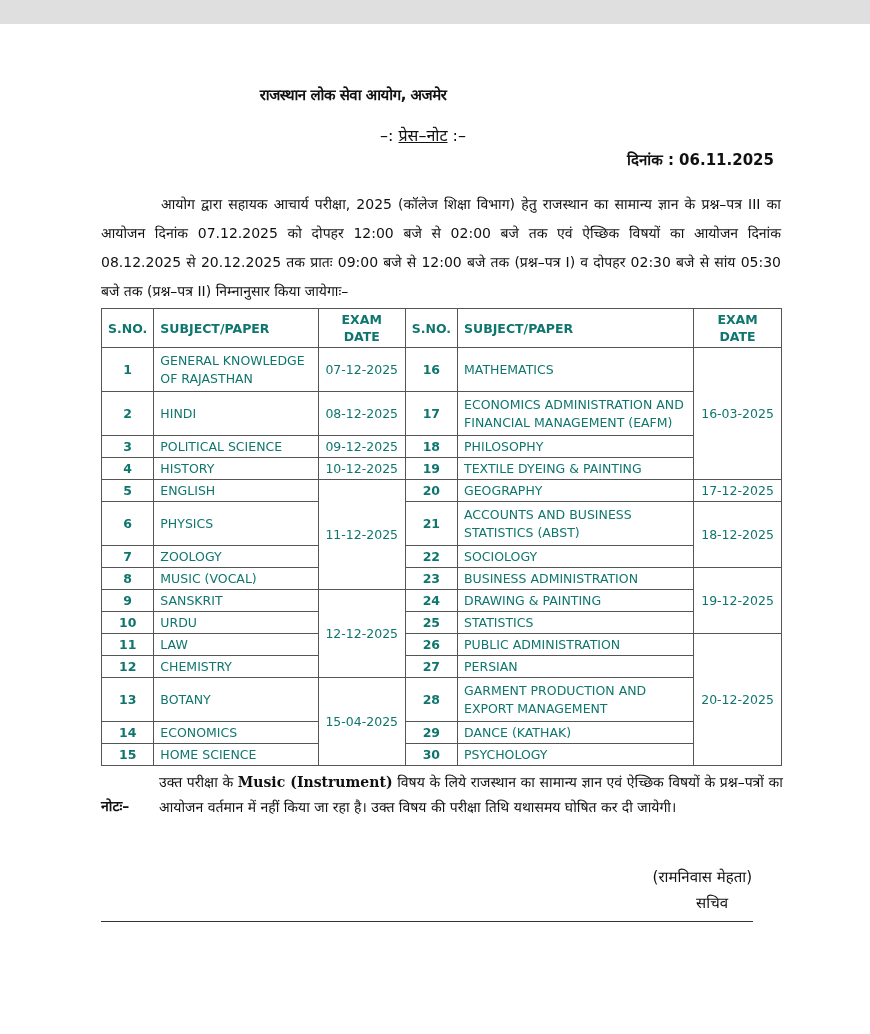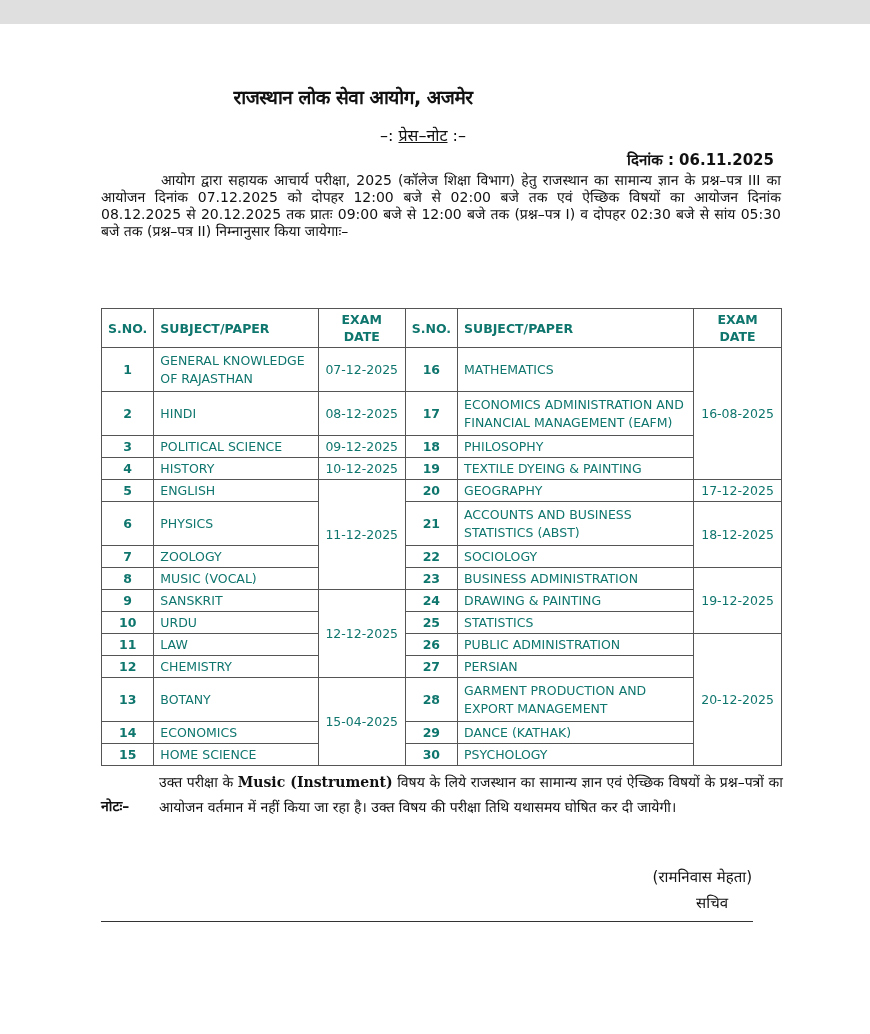--- a/index.html
+++ b/index.html
@@ -1,24 +1,24 @@
 <!DOCTYPE html>
 <html><head>
 <meta charset="utf-8">
 <style>
   html, body { margin:0; padding:0; }
   body { width:870px; height:1034px; background:#ffffff; position:relative; overflow:hidden;
          font-family:"DejaVu Sans", sans-serif; color:#111; }
   .topbar { position:absolute; left:0; top:0; width:870px; height:24px; background:#e0dfdf; }
   .title { position:absolute; left:0; width:706px; top:84px; text-align:center;
-           font-family:"DejaVu Sans", sans-serif; font-size:19px; font-weight:bold; letter-spacing:-0.5px; }
+           font-family:"DejaVu Sans", sans-serif; font-size:15px; font-weight:bold; letter-spacing:-0.5px; }
   .subtitle { position:absolute; left:0; width:846px; top:124px; text-align:center; font-size:16px; }
   .subtitle .u { text-decoration:underline; }
   .date { position:absolute; right:96px; top:149px; font-size:15px; font-weight:bold; }
-  .para { position:absolute; left:101px; width:680px; top:172px; font-size:14px; line-height:17px;
+  .para { position:absolute; left:101px; width:680px; top:190px; font-size:14px; line-height:29px;
           text-align:justify; text-indent:60px; }
   table.sched { position:absolute; left:101px; top:308px; width:681px; border-collapse:collapse;
                 font-family:"DejaVu Sans", sans-serif; font-size:12.5px; color:#0f766e; }
   table.sched th, table.sched td { border:1.2px solid #555; padding:0 6px; vertical-align:middle; }
   table.sched th { font-weight:bold; height:38px; line-height:17px; }
   table.sched td.sno { text-align:center; font-weight:bold; }
   table.sched td.subj { text-align:left; line-height:18px; }
   table.sched td.dt { text-align:center; }
   table.sched th.subjh { text-align:left; }
   tr.r1 td { height:21px; }
@@ -61,21 +61,21 @@
       <th>EXAM DATE</th>
     </tr>
   </thead>
   <tbody>
     <tr class="r2">
       <td class="sno">1</td>
       <td class="subj">GENERAL KNOWLEDGE OF RAJASTHAN</td>
       <td class="dt">07-12-2025</td>
       <td class="sno">16</td>
       <td class="subj">MATHEMATICS</td>
-      <td class="dt" rowspan="4">16-08-2025</td>
+      <td class="dt" rowspan="4">16-03-2025</td>
     </tr>
     <tr class="r2">
       <td class="sno">2</td>
       <td class="subj">HINDI</td>
       <td class="dt">08-12-2025</td>
       <td class="sno">17</td>
       <td class="subj">ECONOMICS ADMINISTRATION AND FINANCIAL MANAGEMENT (EAFM)</td>
     </tr>
     <tr class="r1">
       <td class="sno">3</td>

